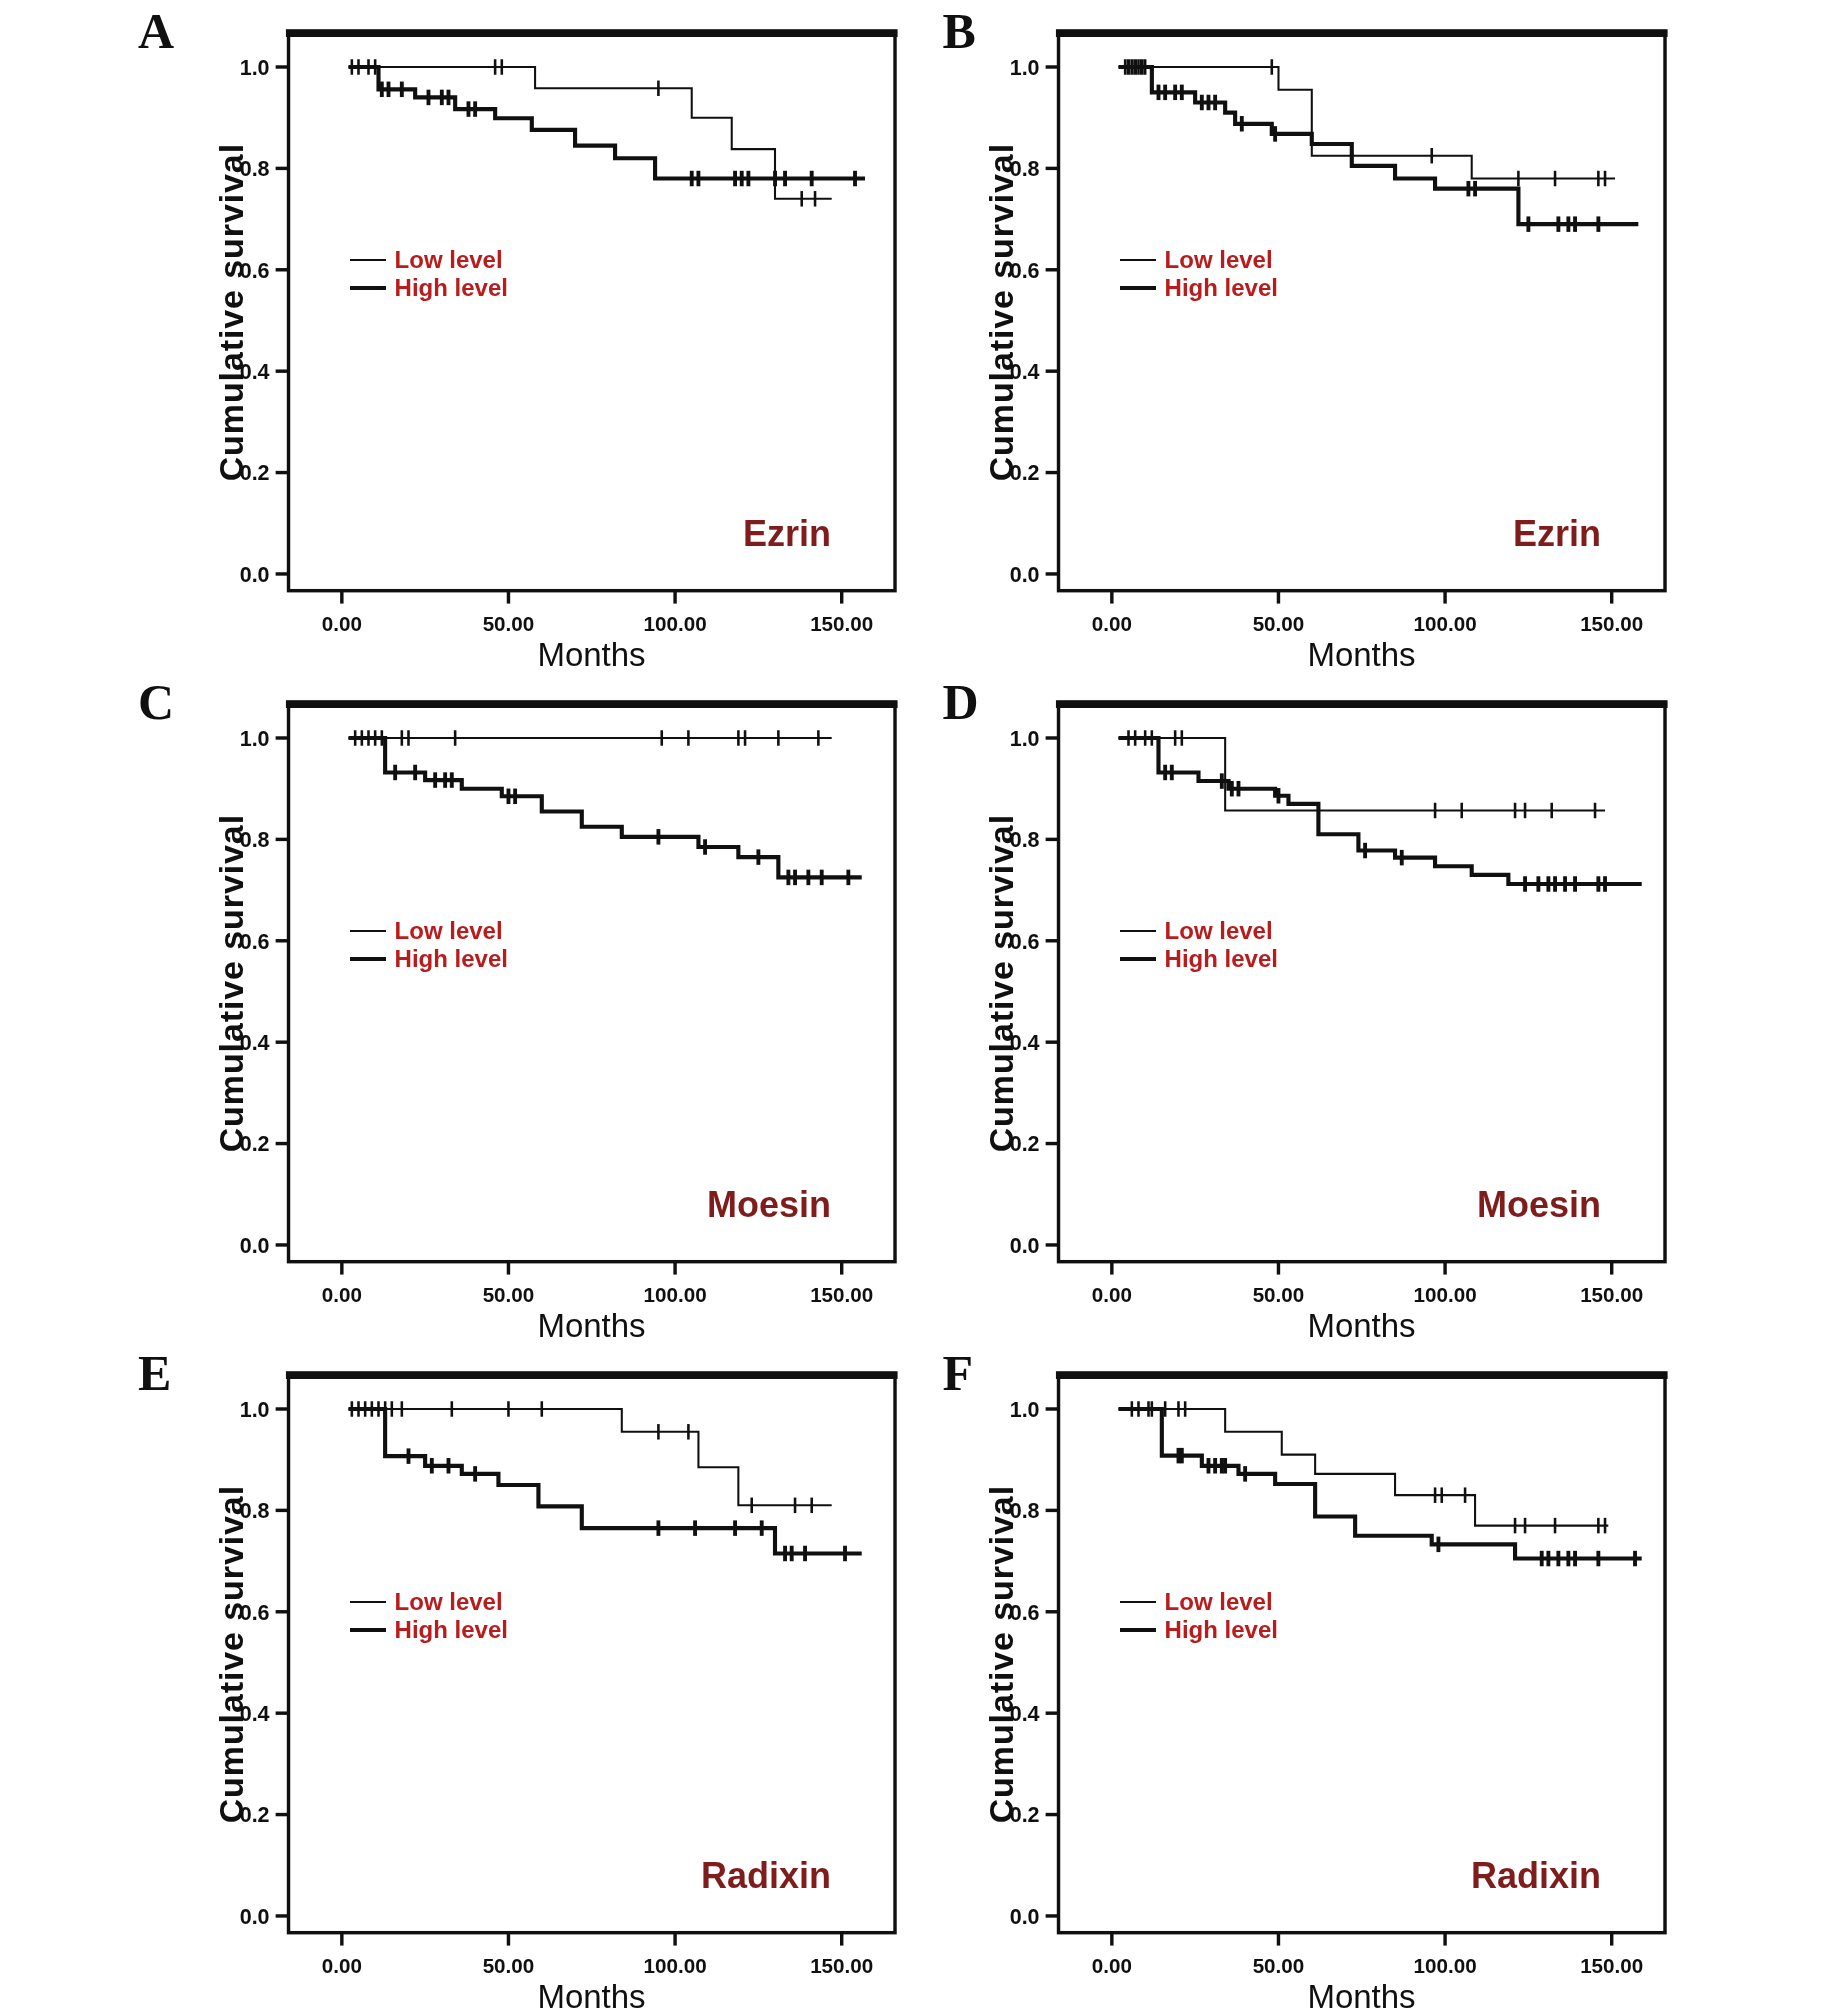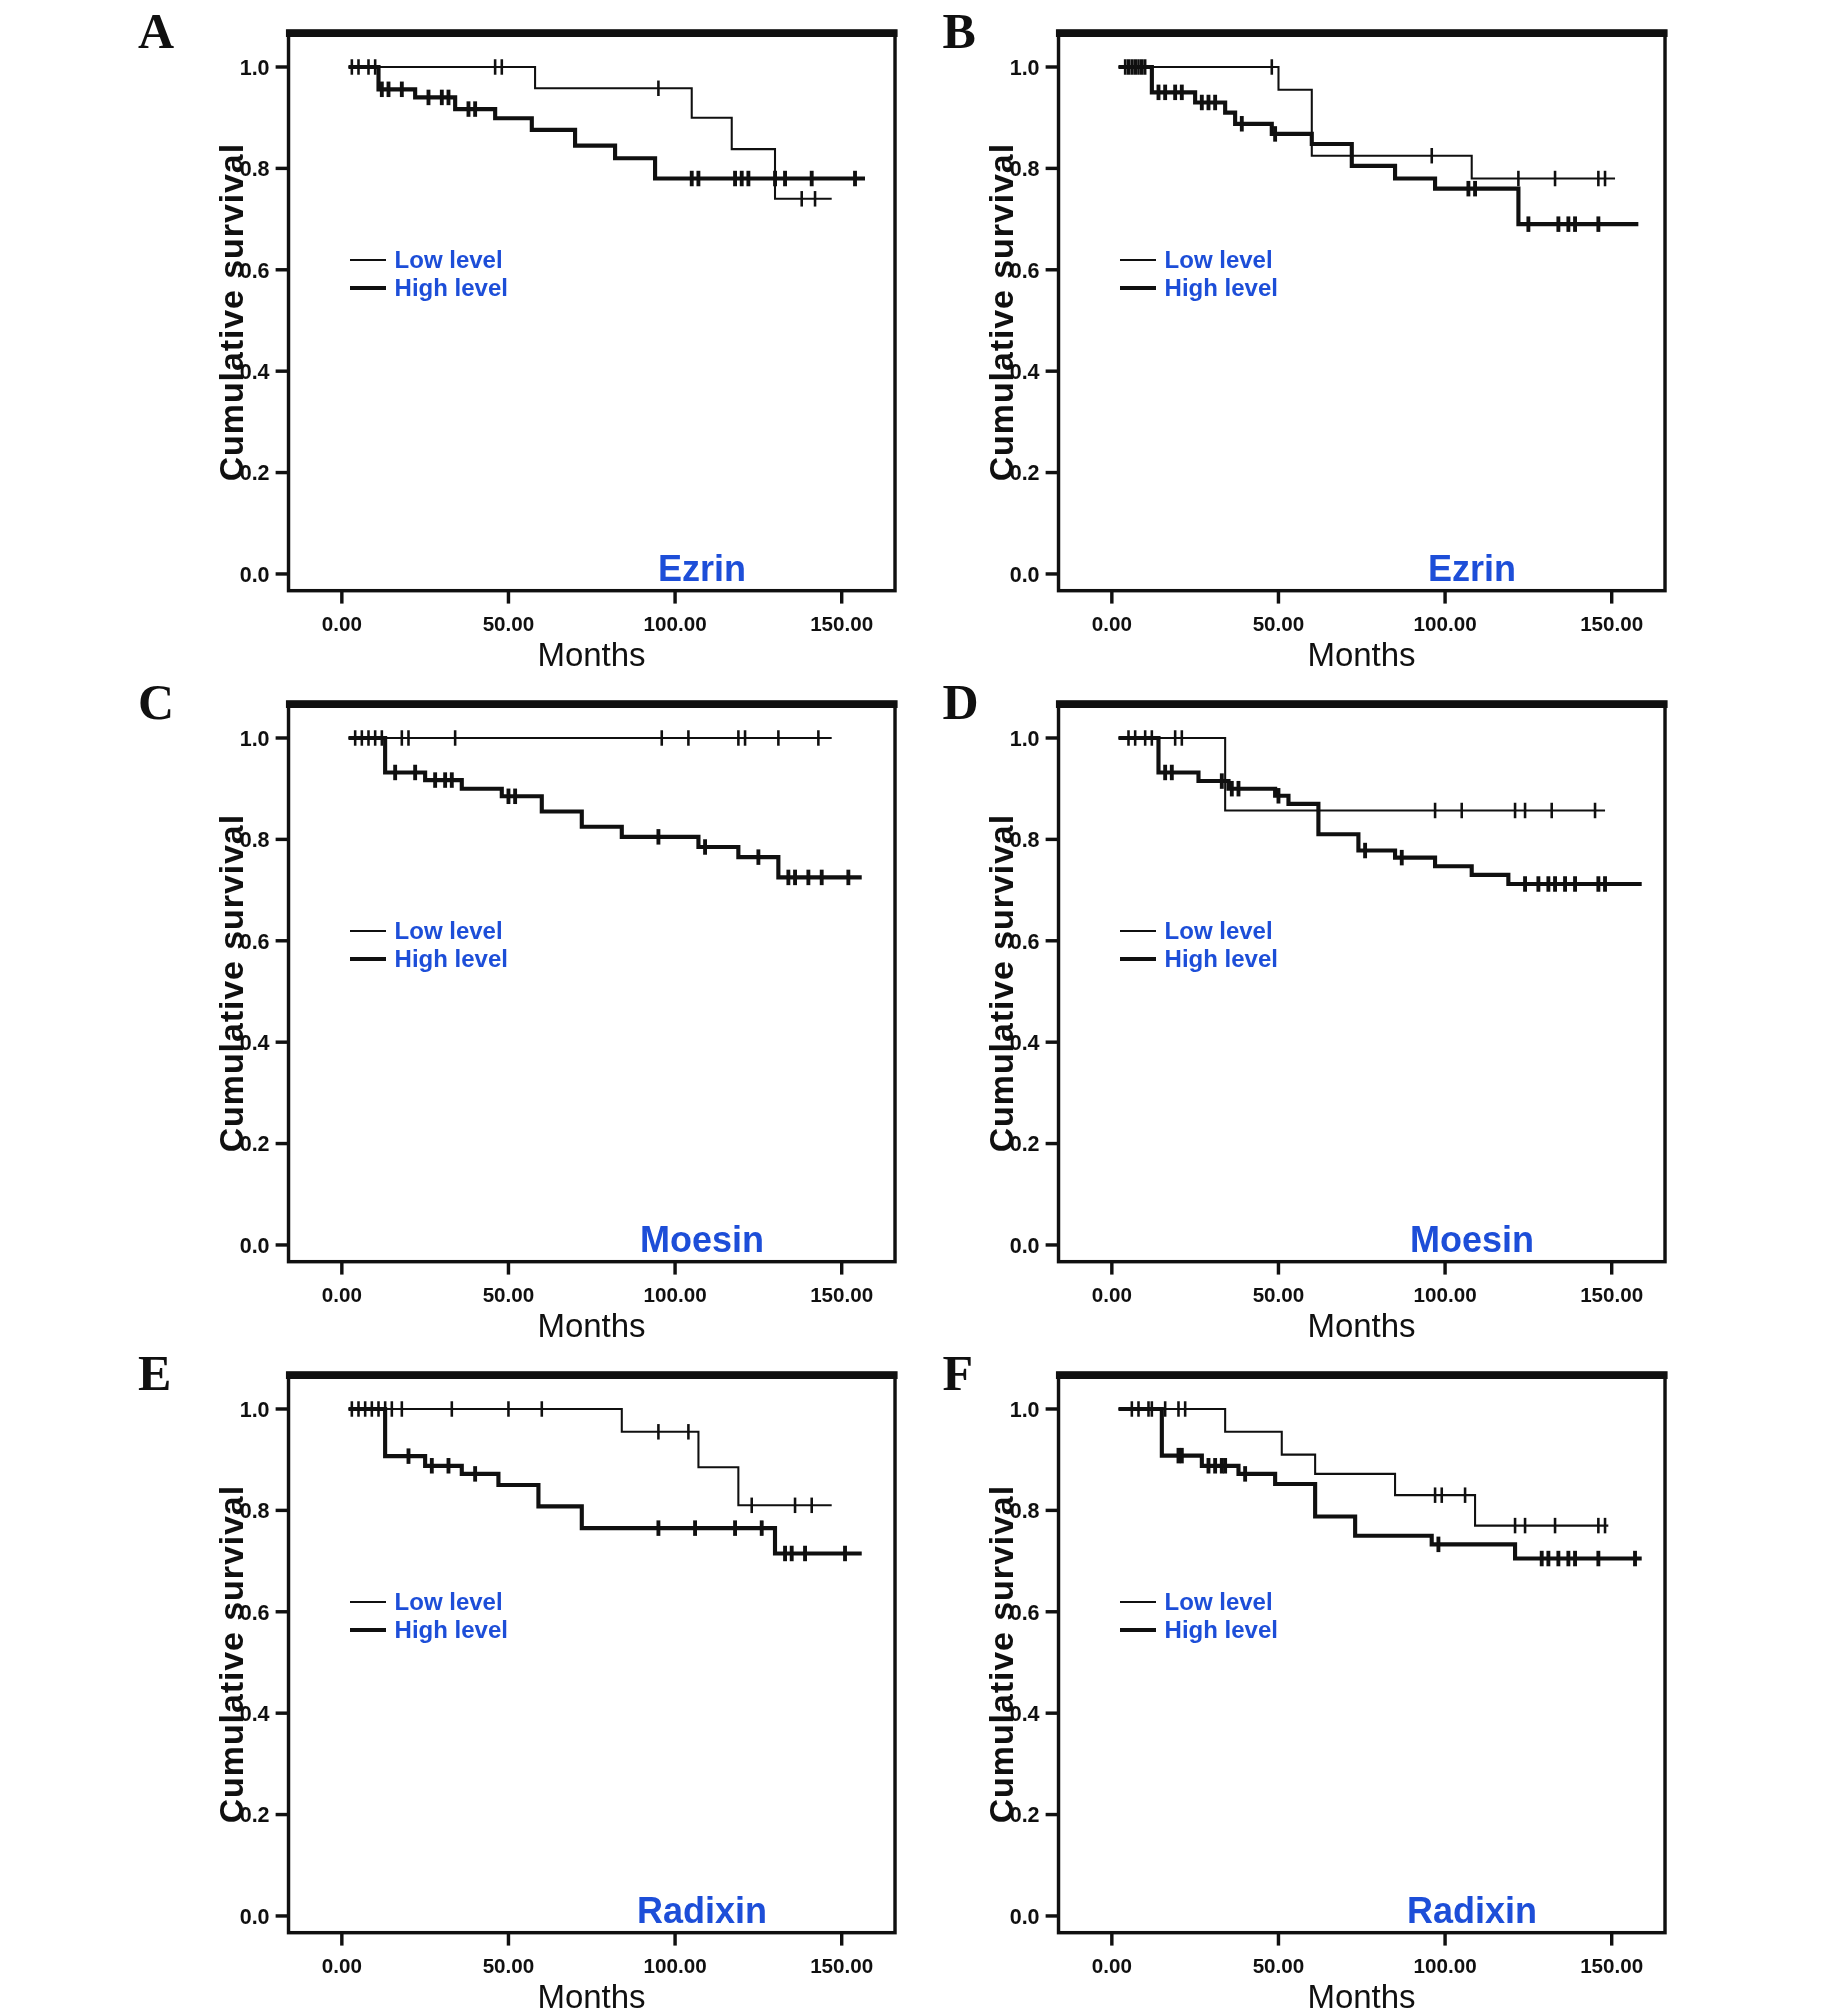--- a/index.html
+++ b/index.html
@@ -13,23 +13,23 @@
   .letter{position:absolute;left:var(--lx);top:3.4px;font-family:"Liberation Serif", serif;
           font-weight:bold;font-size:50px;line-height:52px;color:#101010;}
   .ylab{position:absolute;left:calc(var(--ox) + 43px);top:69px;height:482px;width:41px;
         display:flex;align-items:center;justify-content:center;}
   .ylab span{writing-mode:vertical-rl;transform:rotate(180deg);font-weight:bold;font-size:34px;
         letter-spacing:0.9px;white-space:nowrap;color:#101010;}
   .legend{position:absolute;left:calc(var(--ox) + 182px);top:244px;}
   .lrow{display:flex;align-items:center;height:28px;}
   .lsample{display:inline-block;width:36px;margin-right:8.6px;border-top:2.6px solid #101010;}
   .lsample.thick{border-top-width:4.3px;}
-  .llabel{font-weight:bold;font-size:24px;color:#1d4ed8;white-space:nowrap;}
-  .gene{position:absolute;left:calc(var(--ox) + 405px);top:513px;width:258px;text-align:center;
-        font-weight:bold;font-size:36px;line-height:38px;color:#1d4ed8;margin-top:35px;}
+  .llabel{font-weight:bold;font-size:24px;color:#b91c1c;white-space:nowrap;}
+  .gene{position:absolute;left:calc(var(--ox) + 405px);top:513px;width:258px;text-align:right;
+        font-weight:bold;font-size:36px;line-height:38px;color:#7f1d1d;}
   .xlab{position:absolute;left:calc(var(--ox) + 120px);top:634px;width:607px;text-align:center;
         font-weight:normal;font-size:33px;color:#101010;}
 </style>
 </head>
 <body>
 
 <div id="figure">
   <div class="grid">
 
     <section class="panel left">

